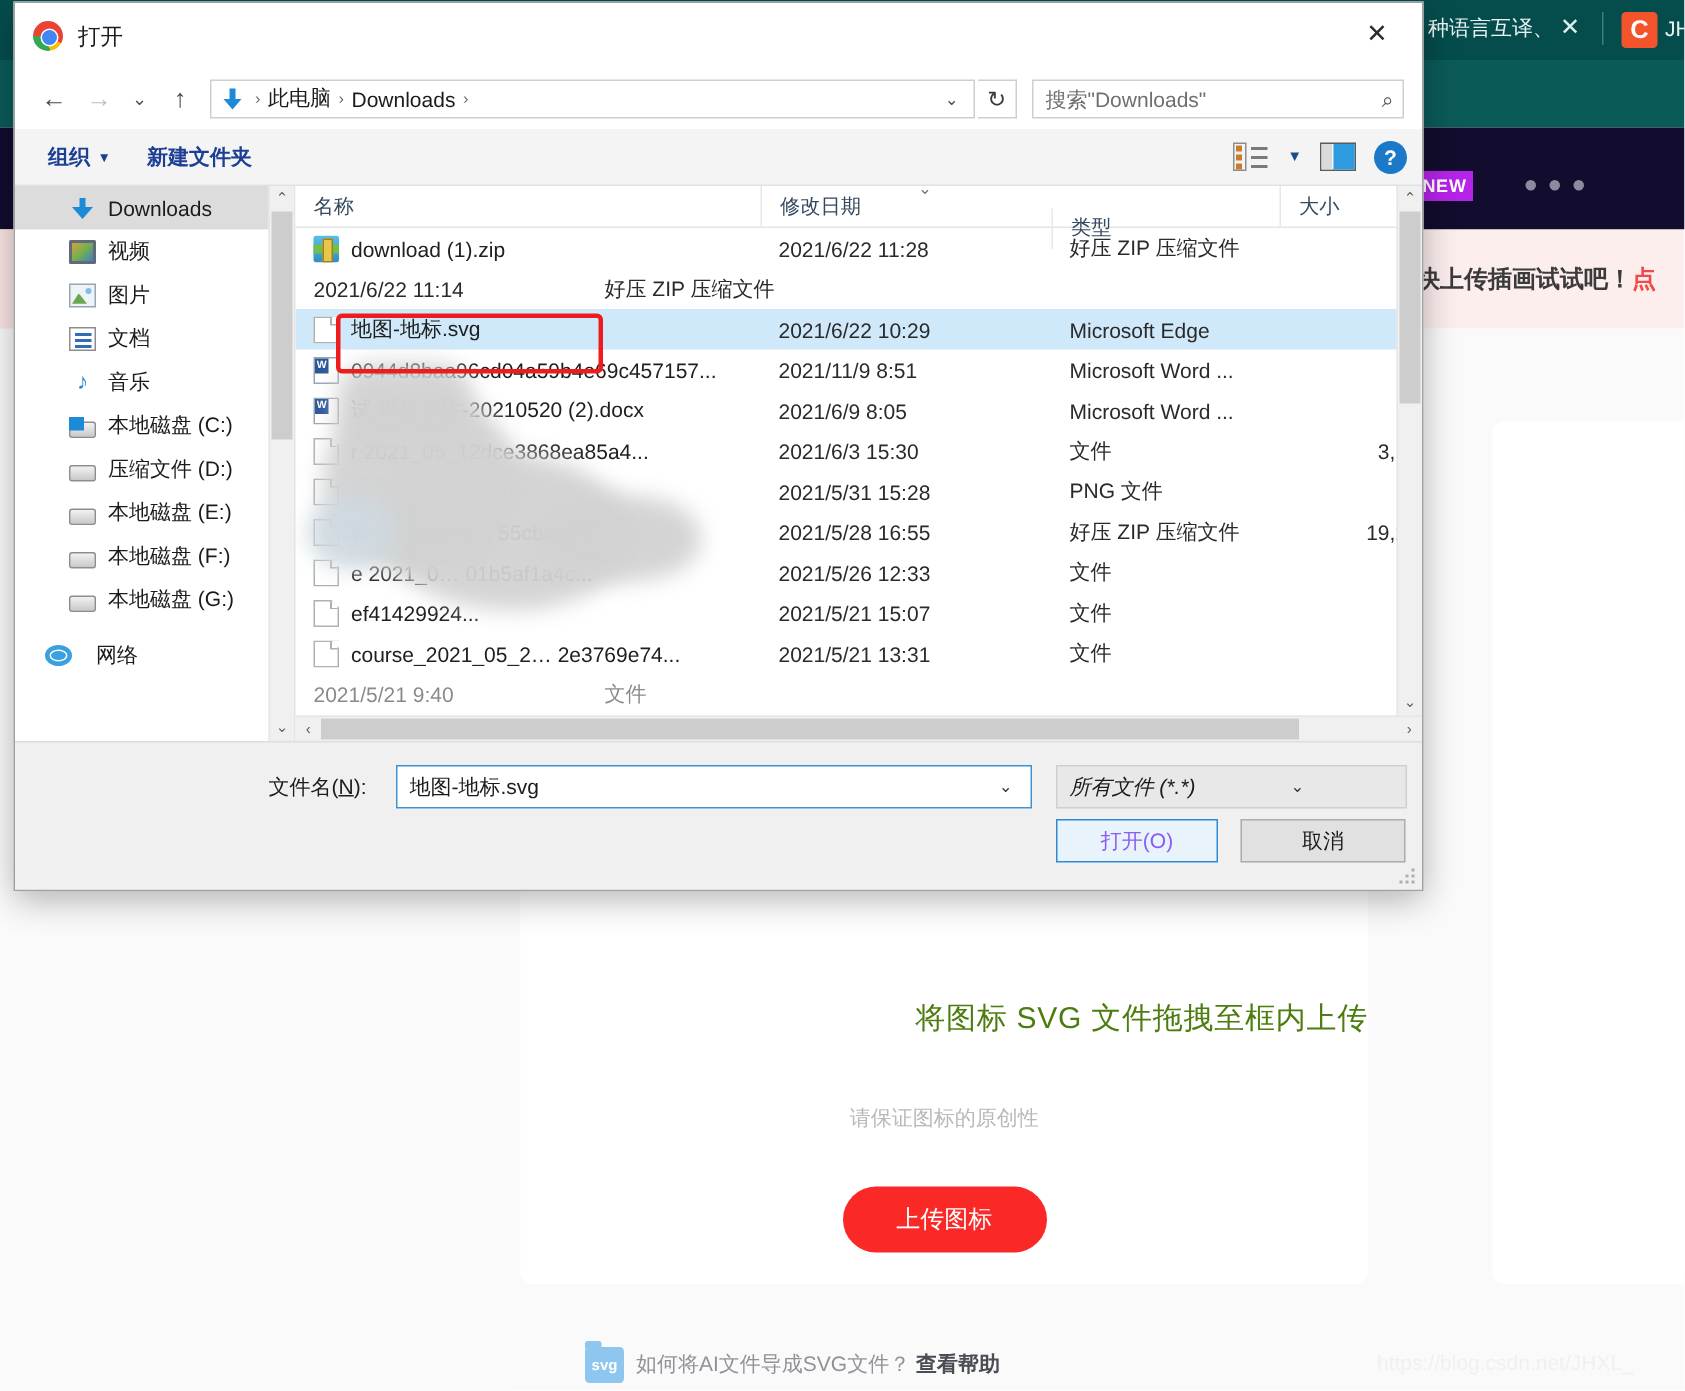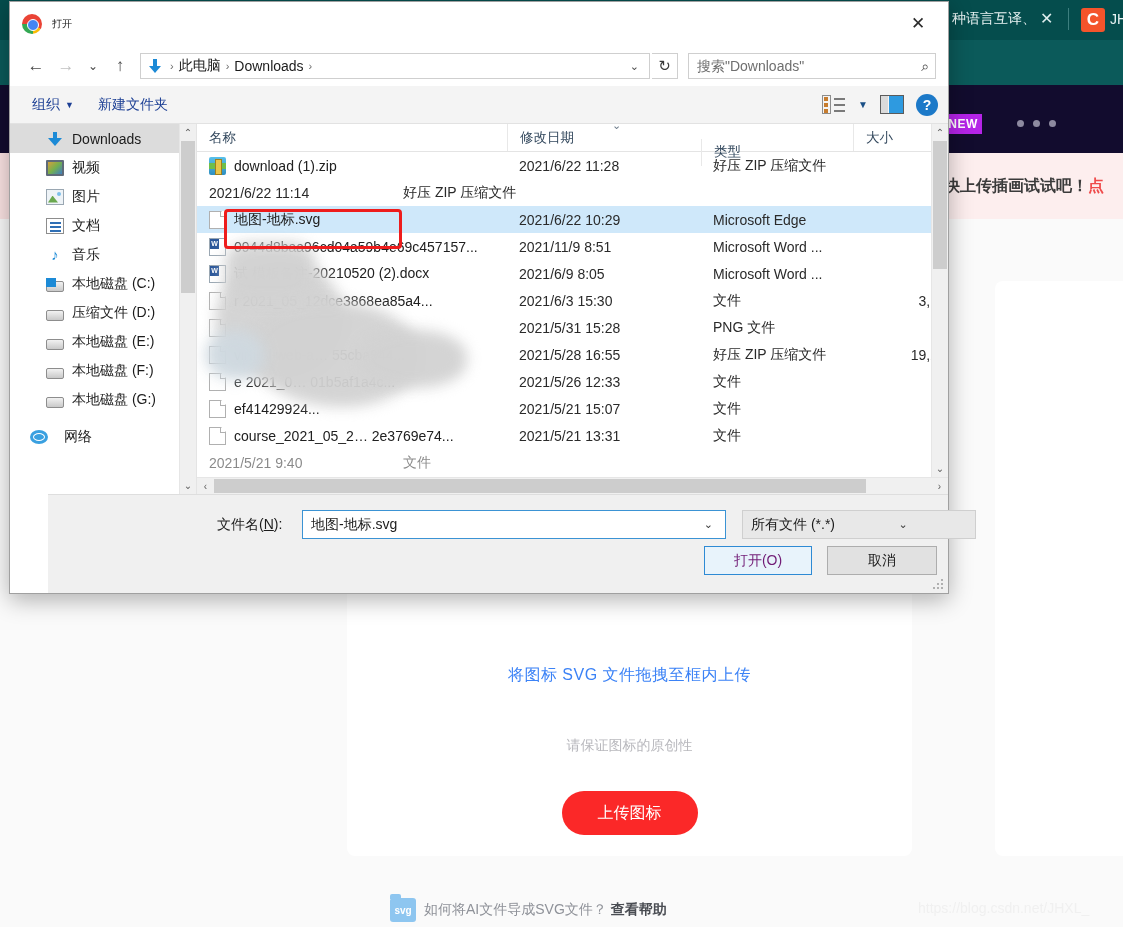--- a/index.html
+++ b/index.html
@@ -86,22 +86,22 @@
     position: absolute; left: 236px; top: -55px; width: 140px; height: 140px;
     border-radius: 50%; background: #e6edfb;
   }
   .upload-deco-bar {
     position: absolute; left: 253px; top: -8px; width: 108px; height: 18px;
     background: #6b8fd6; border-radius: 3px;
   }
   .spark { position: absolute; color: #9bb7ef; font-size: 15px; line-height: 1; }
   .spark.s2 { color: #e7e7ea; }
   .upload-title {
-    position: absolute; left: 0; right: 0; top: 384px; text-align: center;
-    font-size: 16px; color: #3b82f6; letter-spacing: .5px;
+    position: absolute; left: 0; right: 0; top: 384px; text-align: right;
+    font-size: 20px; color: #4d7c0f; letter-spacing: .5px;
   }
   .upload-sub {
     position: absolute; left: 0; right: 0; top: 456px; text-align: center;
     font-size: 14px; color: #b8b8bd;
   }
   .upload-btn {
     position: absolute; left: 50%; top: 510px; transform: translateX(-50%);
     width: 136px; height: 44px; background: #fb2828; color: #fff;
     border: none; border-radius: 22px; font-size: 16px; cursor: pointer;
     font-family: inherit;
@@ -143,21 +143,21 @@
   }
   .chrome-logo {
     width: 20px; height: 20px; border-radius: 50%;
     background: conic-gradient(#ea4335 0 33%, #fbbc05 33% 48%, #34a853 48% 75%, #ea4335 75% 100%);
     position: relative; margin-right: 10px; flex: 0 0 20px;
   }
   .chrome-logo:after {
     content: ""; position: absolute; left: 5px; top: 5px; width: 10px; height: 10px;
     border-radius: 50%; background: #4285f4; border: 1.5px solid #fff;
   }
-  .title-text { font-size: 10px; color: #1b1b1b; }
+  .title-text { font-size: 15px; color: #1b1b1b; }
   .title-close {
     position: absolute; right: 8px; top: 6px; width: 44px; height: 30px;
     display: flex; align-items: center; justify-content: center;
     font-size: 17px; color: #2b2b2b; cursor: pointer;
   }
 
   .navbar {
     height: 40px; flex: 0 0 40px; display: flex; align-items: center;
     gap: 2px; padding: 0 12px;
   }
@@ -203,21 +203,21 @@
   .searchbox input::placeholder { color: #6f6f6f; }
   .search-glyph { font-size: 14px; color: #4a4a4a; }
 
   .cmdbar {
     height: 38px; flex: 0 0 38px; display: flex; align-items: center;
     padding: 0 10px; background: #f4f4f4; border-bottom: 1px solid #e2e2e2;
     position: relative;
   }
   .cmd-item {
     font-size: 14px; color: #1c3f94; padding: 0 12px; cursor: pointer;
-    display: flex; align-items: center; gap: 5px;
+    display: flex; align-items: center; gap: 5px; font-weight: bold;
   }
   .cmd-caret { font-size: 9px; color: #1c3f94; }
   .cmd-right { position: absolute; right: 10px; display: flex; align-items: center; gap: 6px; }
   .viewicon { width: 26px; height: 22px; position: relative; cursor: pointer; }
   .viewicon .vi-box {
     position: absolute; left: 2px; top: 1px; width: 9px; height: 19px;
     border: 1px solid #8d8d8d;
   }
   .viewicon .vi-dot {
     position: absolute; left: 4px; width: 4px; height: 4px; background: #c77c2e;
@@ -366,44 +366,43 @@
     align-items: center;
   }
   .hs-arrow { width: 17px; text-align: center; font-size: 10px; color: #606060; cursor: pointer; }
   .hs-track { flex: 1 1 auto; position: relative; height: 100%; }
   .hs-thumb { position: absolute; left: 0; top: 1px; bottom: 1px; width: 652px; background: #cdcdcd; }
 
   
   .footer {
     flex: 0 0 99px; background: #f0f0f0; border-top: 1px solid #dedede;
     position: relative;
-    margin-left: 38px;
   }
   .fn-label { position: absolute; left: 169px; top: 21px; font-size: 14px; color: #1b1b1b; }
   .fn-label u { text-decoration: underline; }
   .fn-combo {
     position: absolute; left: 254px; top: 15px; width: 424px; height: 29px;
     border: 1px solid #3b93d4; background: #fff; display: flex; align-items: center;
     padding: 0 4px 0 8px;
   }
   .fn-combo input {
     flex: 1 1 auto; border: none; outline: none; font-size: 14px; color: #1b1b1b;
     font-family: inherit; min-width: 0;
   }
   .combo-caret { font-size: 11px; color: #3a3a3a; padding: 0 8px; cursor: pointer; }
   .type-combo {
     position: absolute; left: 694px; top: 15px; width: 234px; height: 29px;
     border: 1px solid #cfcfcf; background: #e8e8e8; display: flex; align-items: center;
-    padding: 0 4px 0 8px; font-size: 14px; color: #1b1b1b; cursor: pointer;
+    padding: 0 4px 0 8px; font-size: 14px; color: #1b1b1b; cursor: pointer; font-style: italic;
   }
   .type-combo span { flex: 1 1 auto; }
   .btn-open {
     position: absolute; left: 694px; top: 544px; width: 108px; height: 29px;
     border: 1px solid #2e8ad4; background: #e8f3fb; font-size: 14px;
-    color: #701a75; cursor: pointer; font-family: inherit;
+    color: #8b5cf6; cursor: pointer; font-family: inherit;
   }
   .btn-cancel {
     position: absolute; left: 817px; top: 544px; width: 110px; height: 29px;
     border: 1px solid #adadad; background: #e1e1e1; font-size: 14px;
     color: #1b1b1b; cursor: pointer; font-family: inherit;
   }
   .grip {
     position: absolute; right: 3px; bottom: 2px; width: 12px; height: 12px;
   }
   .grip i { position: absolute; width: 2px; height: 2px; background: #b0b0b0; display: block; }

